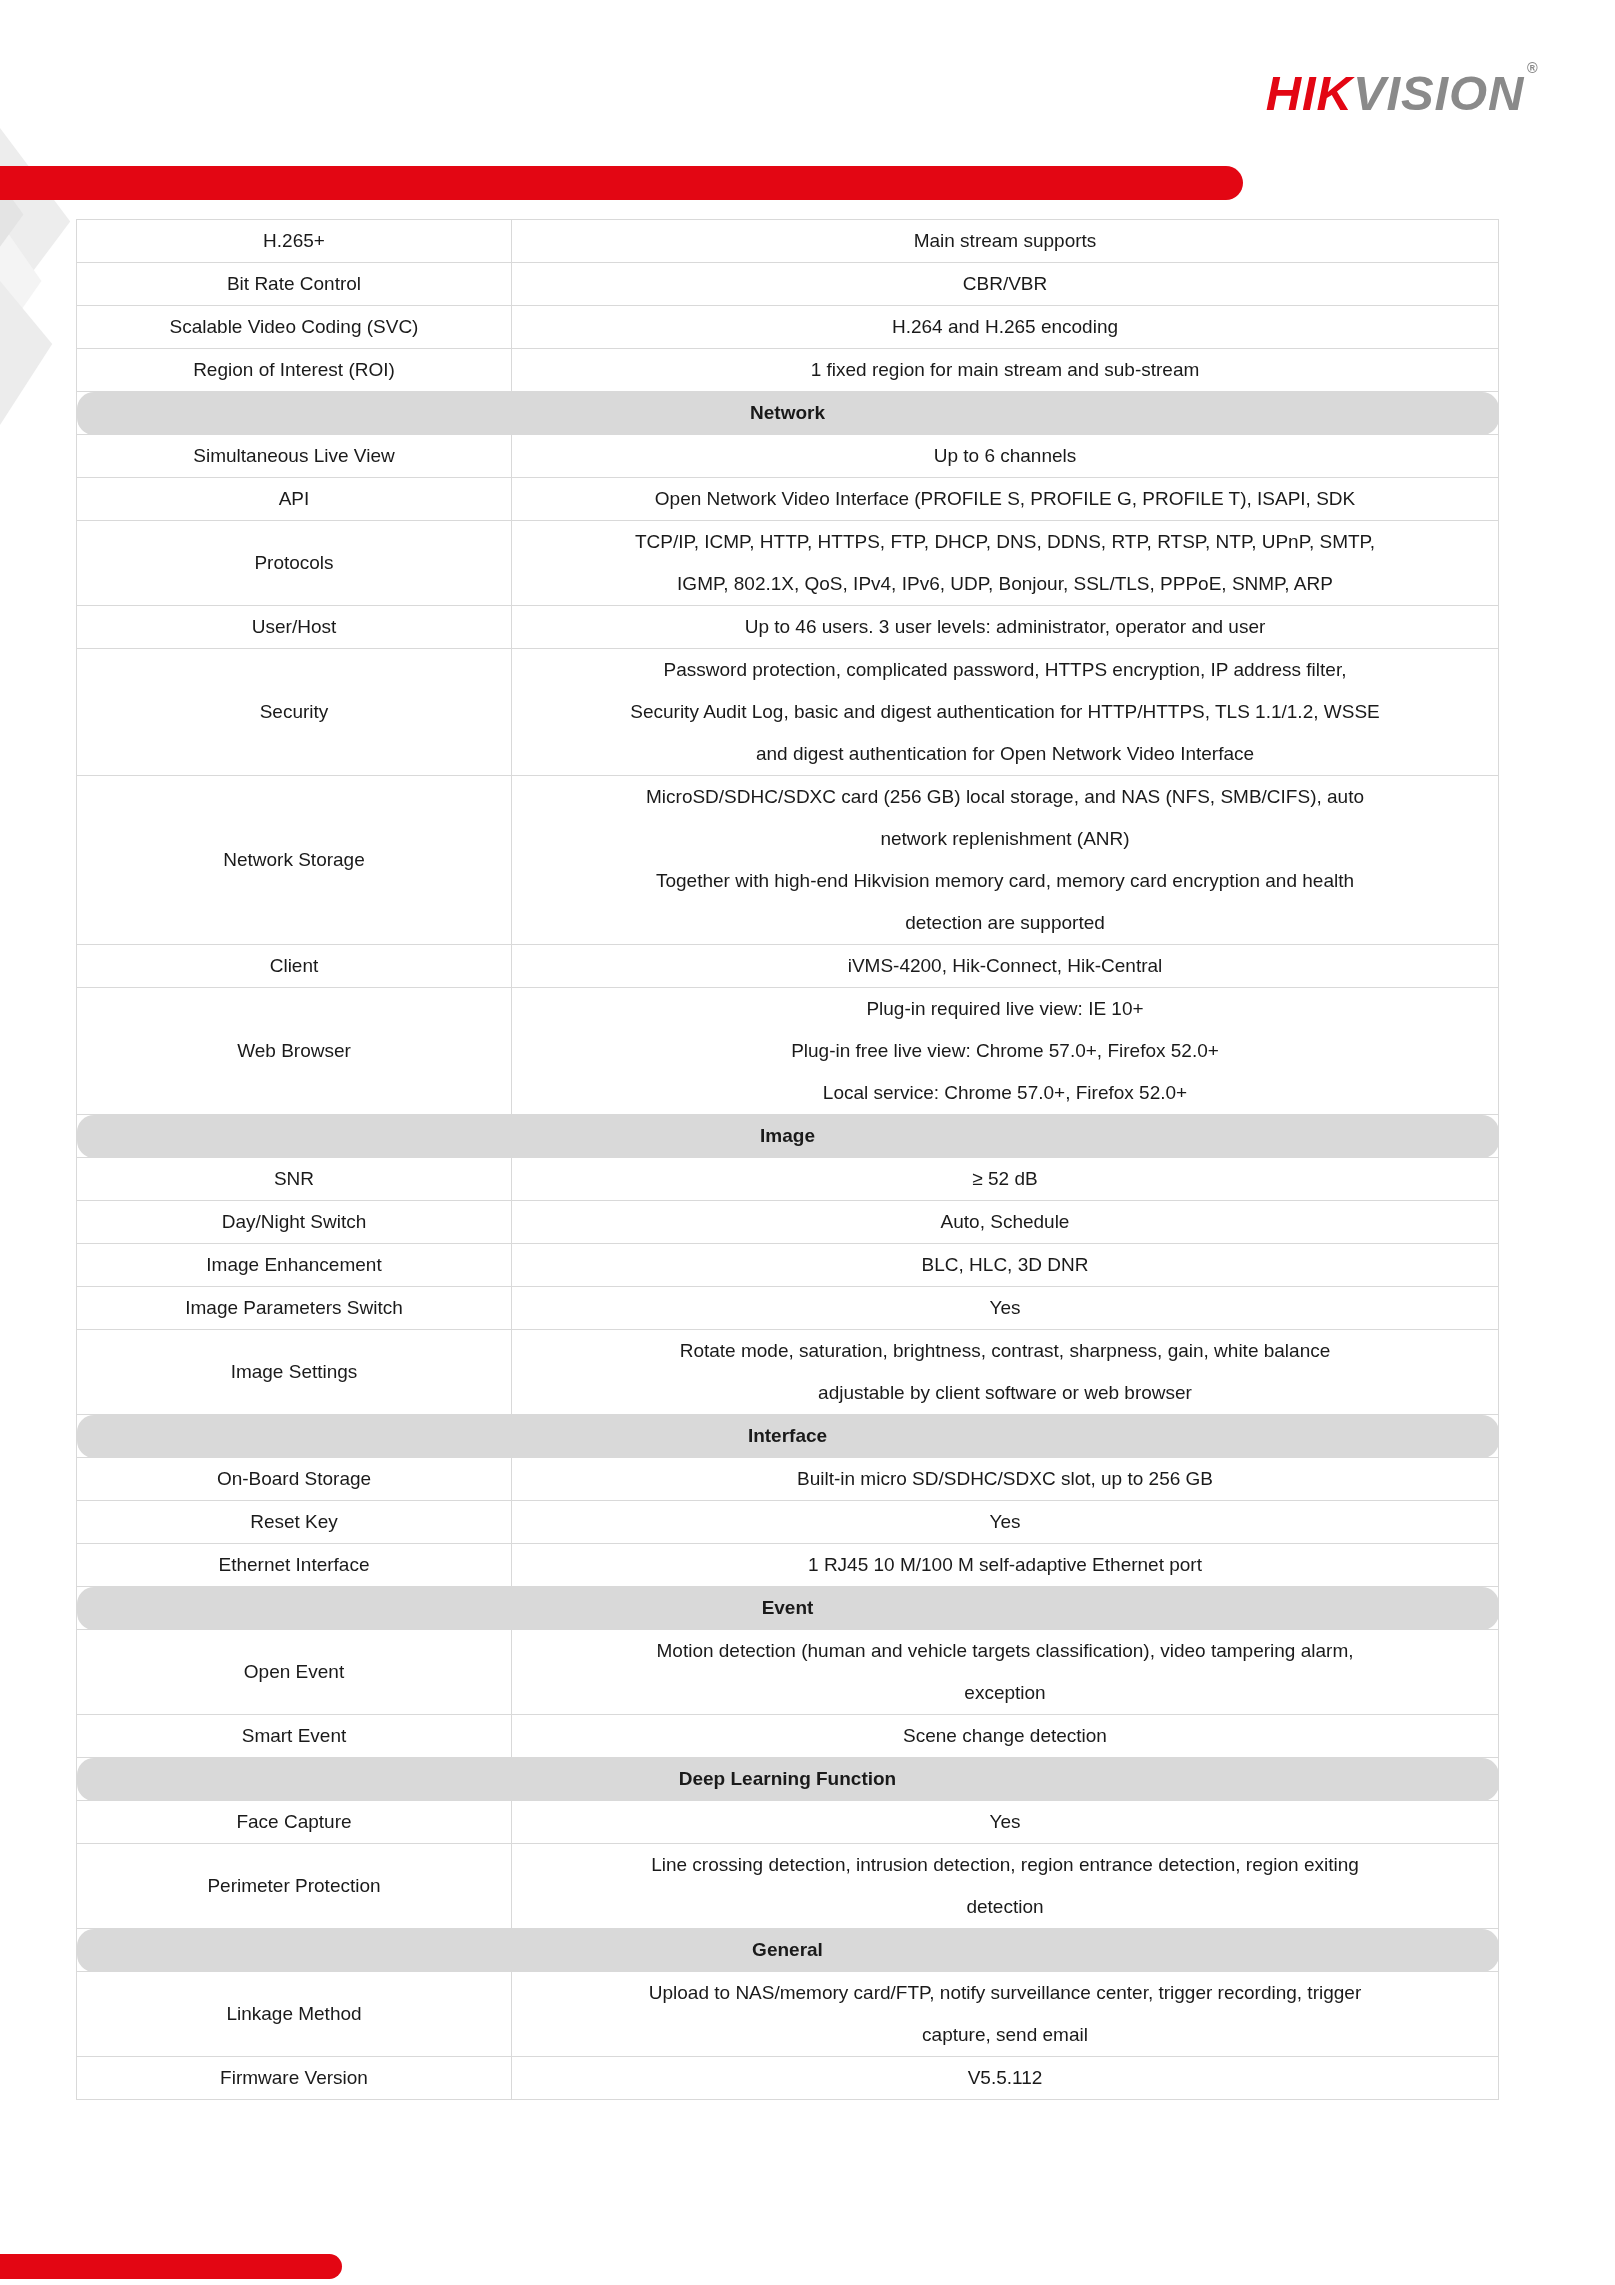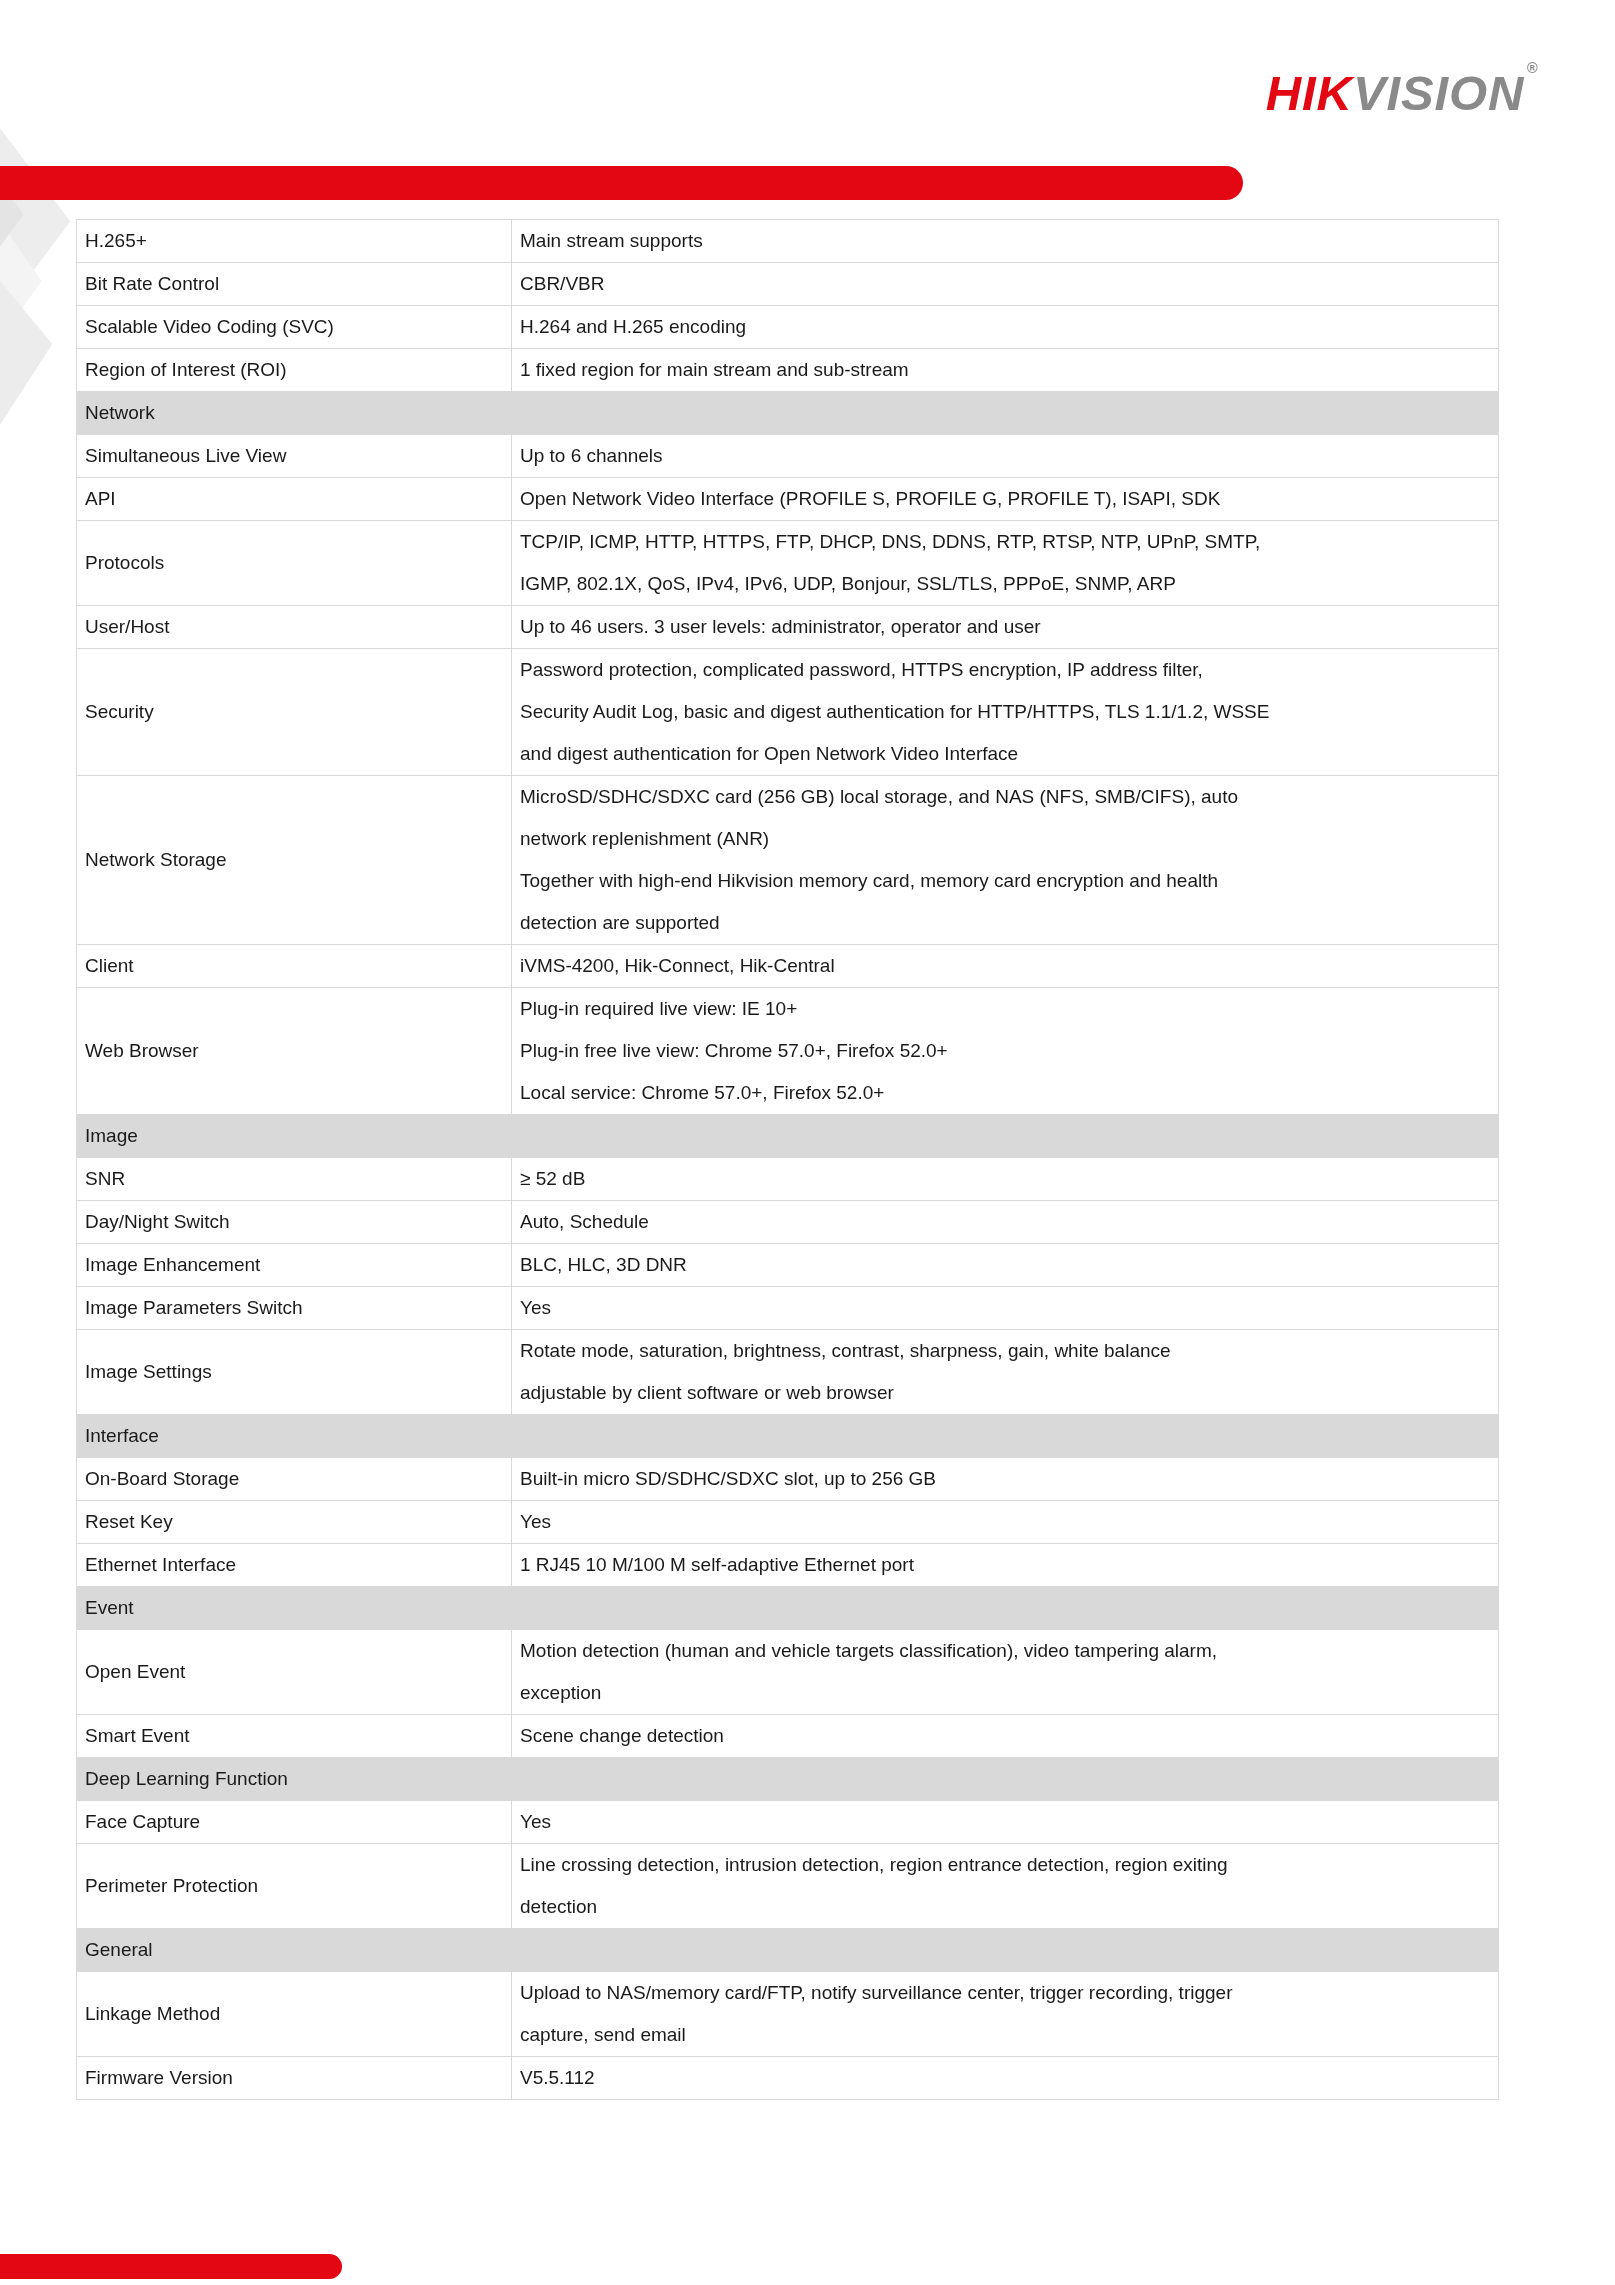--- a/index.html
+++ b/index.html
@@ -3,20 +3,21 @@
 <meta charset="utf-8">
 <style>
   html,body{margin:0;padding:0;background:#ffffff;}
   .page{
     position:relative;
     width:1616px;
     height:2285px;
     background:#ffffff;
     overflow:hidden;
     font-family:"Liberation Sans", sans-serif;
+    text-align:center;
   }
   
   .logo{
     position:absolute;
     top:65px;
     right:80px;
     font-weight:bold;
     font-style:italic;
     font-size:49px;
     letter-spacing:0.9px;
@@ -77,21 +78,22 @@
     border:0.9px solid #d9d9d9;
     padding:0 8px;
     line-height:42px;
     font-size:19px;
     color:var(--text,#1a1a1a);
     vertical-align:middle;
     overflow:hidden;
   }
   table.spec tr.section td{
     background:var(--header-bg,#d9d9d9);
-    font-weight:normal;
+    font-weight:bold;
+    border-radius:17px;
   }
   table.spec td.value{white-space:pre-line;}
 </style>
 </head>
 <body>
 
 <div class="page" style="--accent: #e30613; --logo-gray: #8a8a8a; --header-bg: #d9d9d9; --text: #1a1a1a;">
 
   <svg class="watermark" width="81" height="308" viewBox="0 0 90 340">
     <polygon points="0,0 78,104 0,208" fill="#ededed"></polygon>

